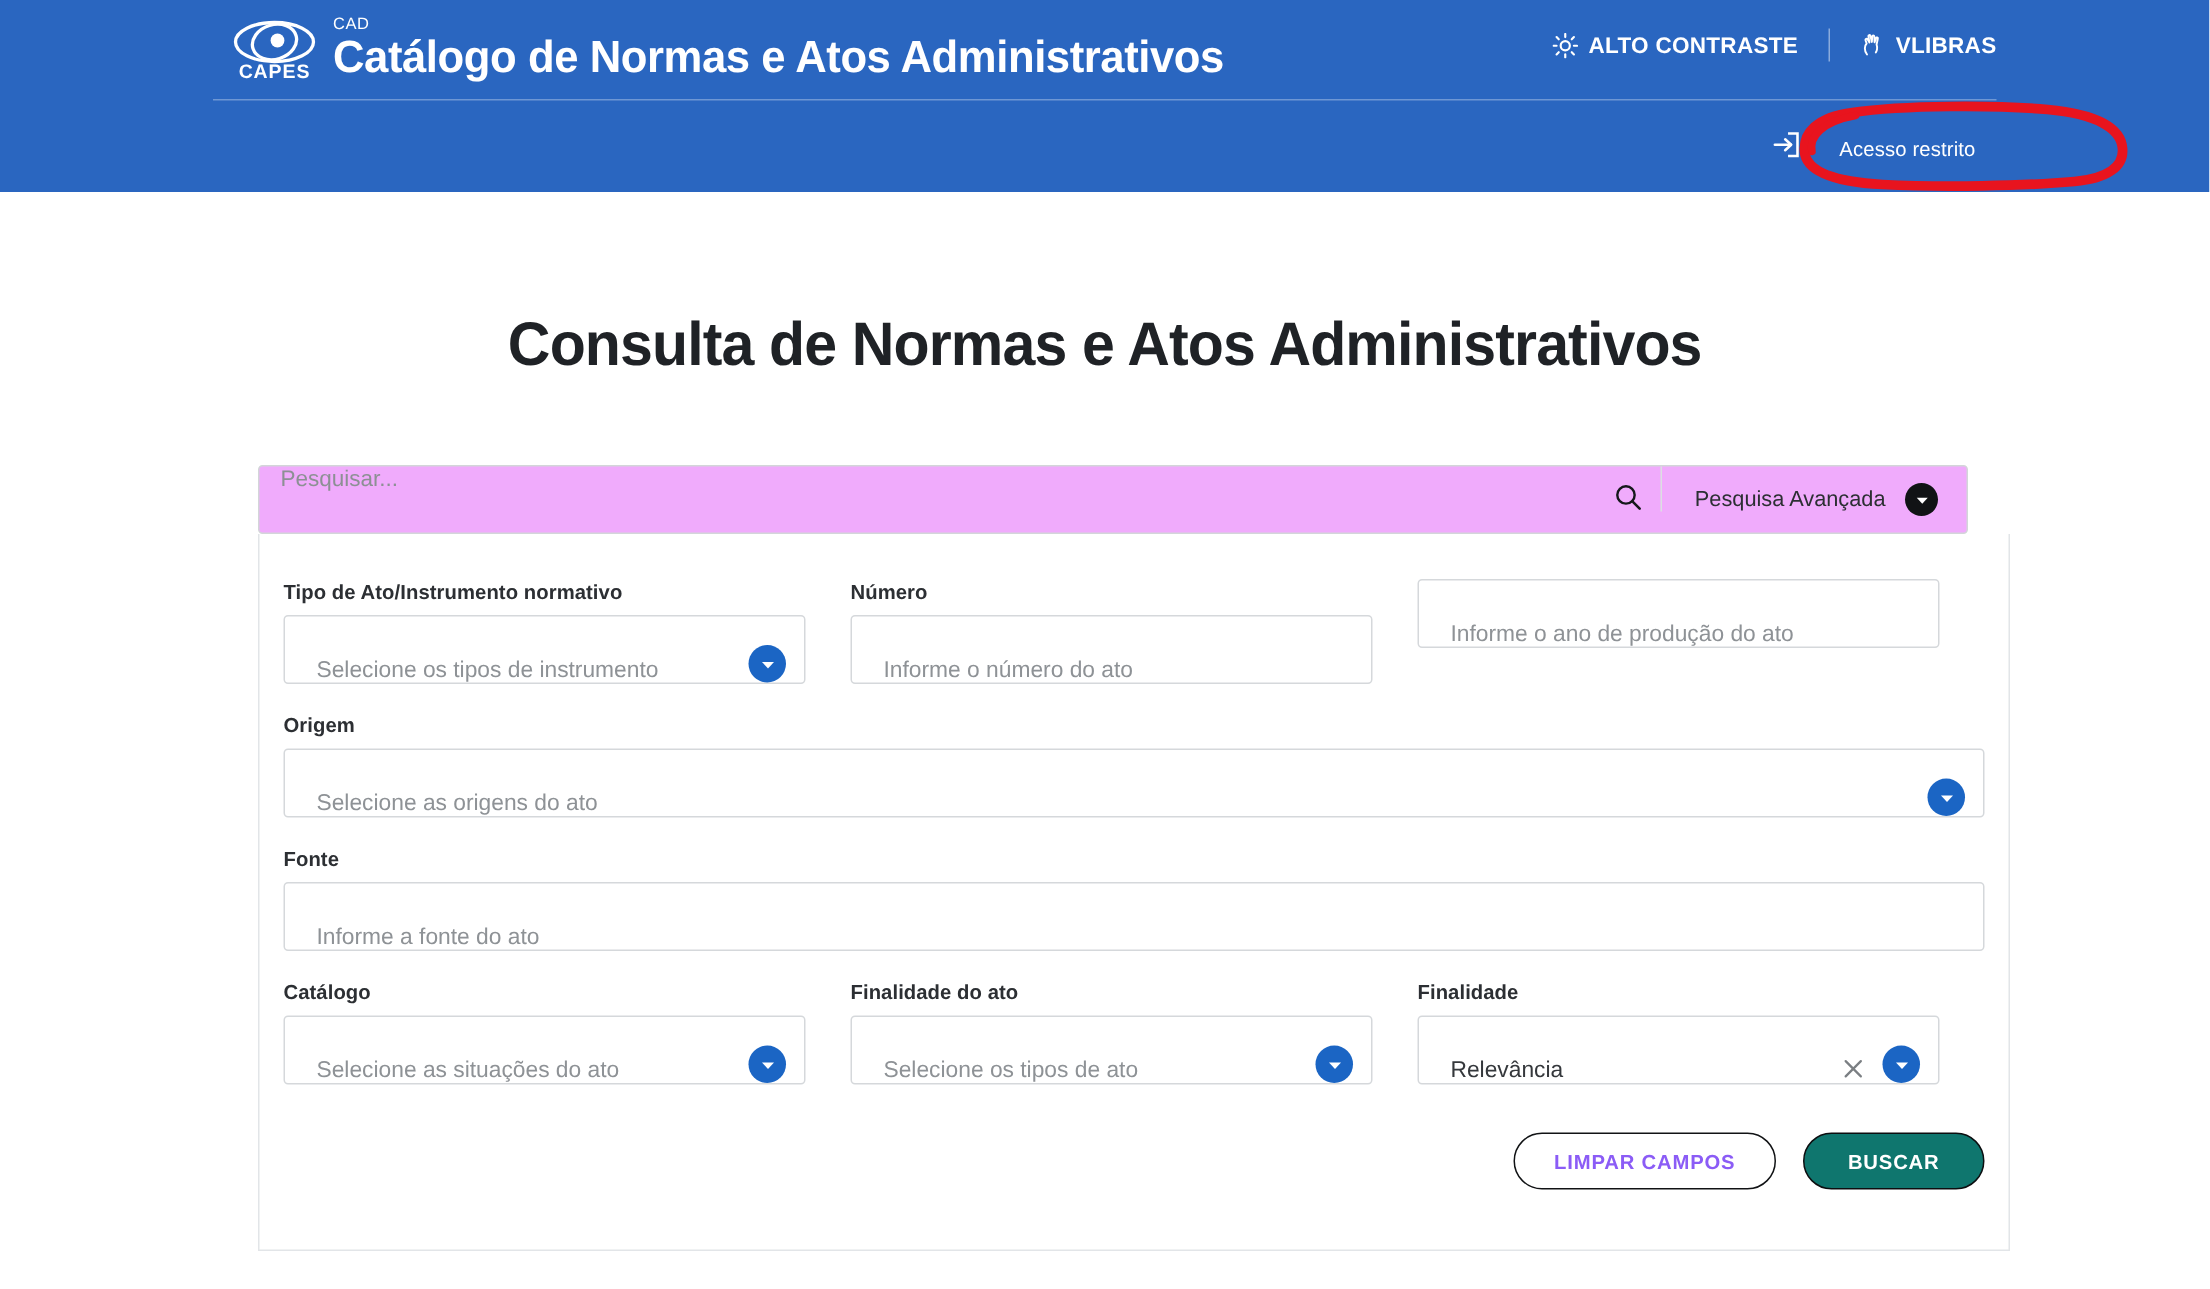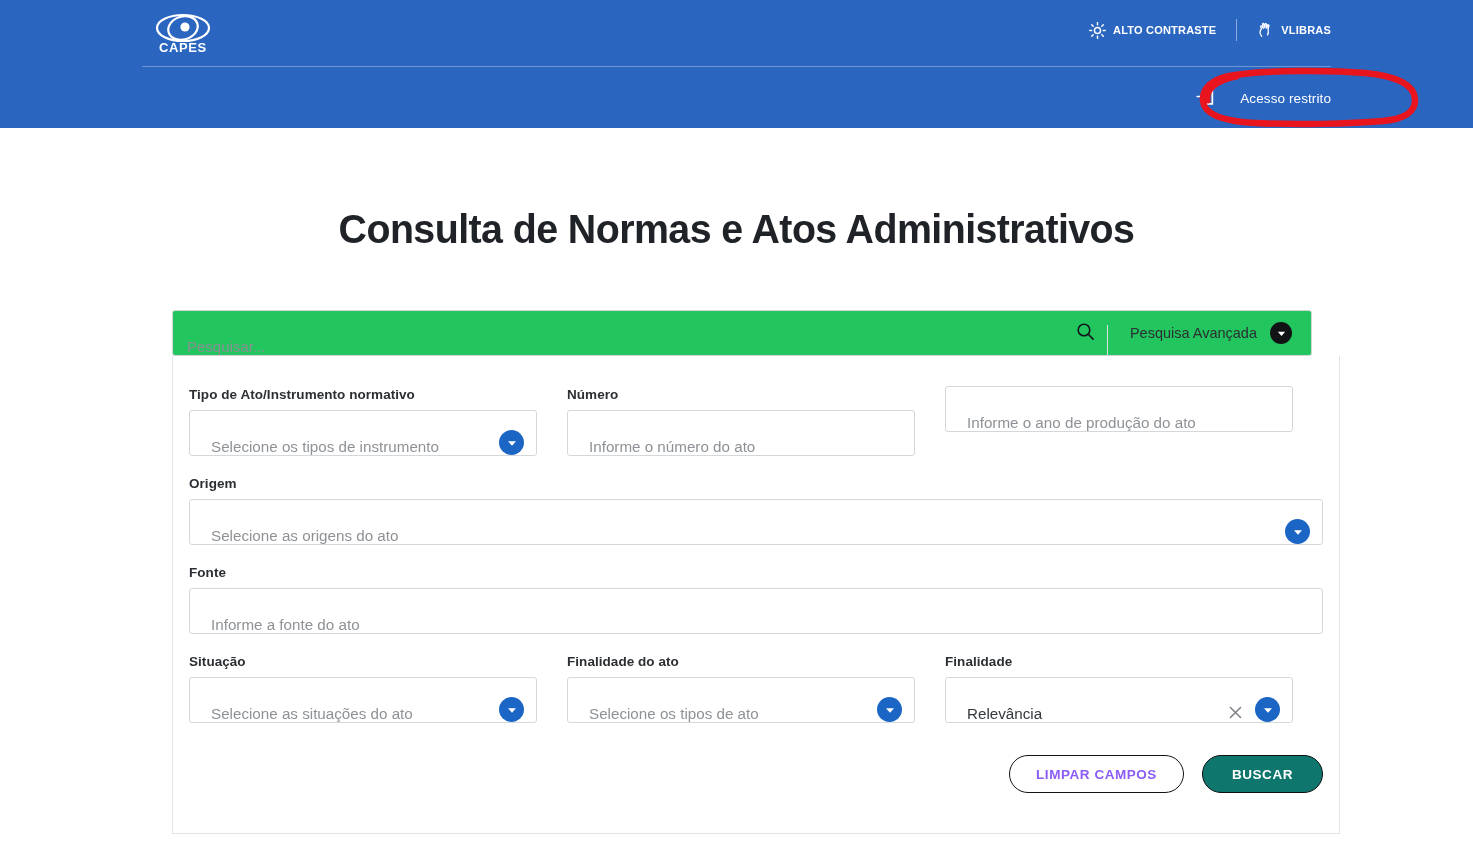--- a/index.html
+++ b/index.html
@@ -82,21 +82,21 @@
     top: 19px;
     display: flex;
     align-items: center;
     height: 22px;
   }
   .tool-btn {
     display: flex;
     align-items: center;
     gap: 7px;
     color: #ffffff;
-    font-size: 11px;
+    font-size: 15px;
     font-weight: 700;
     letter-spacing: .2px;
     cursor: pointer;
     white-space: nowrap;
   }
   .tool-sep {
     width: 1px;
     height: 22px;
     background: rgba(255,255,255,.45);
     margin: 0 20px;
@@ -108,21 +108,21 @@
     left: 142px;
     right: 142px;
     top: 66px;
     height: 1px;
     background: rgba(255,255,255,.32);
   }
 
   .access-row {
     position: absolute;
     top: 86px;
-    right: 142px;
+    right: 156px;
     display: flex;
     align-items: center;
     gap: 25px;
     cursor: pointer;
   }
   .access-label {
     color: #ffffff;
     font-size: 13.5px;
     letter-spacing: .1px;
     white-space: nowrap;
@@ -169,23 +169,23 @@
     letter-spacing: .05px;
   }
 
   
   .searchbar {
     position: relative;
     width: 1140px;
     height: 46px;
     border: 1px solid #d3d6d9;
     border-radius: 3px;
-    background: #22c55e;
-    display: flex;
-    align-items: flex-end;
+    background: #f0abfc;
+    display: flex;
+    align-items: flex-start;
   }
   .searchbar .sb-input {
     flex: 1 1 auto;
     border: 0;
     outline: none;
     font-size: 15px;
     color: #3a3d40;
     padding: 0 14px 0 14px;
     background: transparent;
     font-family: "Liberation Sans", sans-serif;
@@ -322,20 +322,24 @@
     <div class="header-top">
 
       <div class="brand">
         <div class="capes-logo">
           <svg width="62" height="48" viewBox="0 0 62 48" aria-hidden="true">
             <ellipse cx="31" cy="20" rx="26" ry="13" fill="none" stroke="#ffffff" stroke-width="2.2"></ellipse>
             <ellipse cx="31" cy="20" rx="15" ry="11.5" fill="none" stroke="#ffffff" stroke-width="2.2" transform="rotate(-17 31 20)"></ellipse>
             <circle cx="33" cy="19" r="4.6" fill="#ffffff"></circle>
             <text x="31" y="44" text-anchor="middle" fill="#ffffff" font-family="Liberation Sans, sans-serif" font-size="13" font-weight="700" letter-spacing="0.6">CAPES</text>
           </svg>
+        </div>
+        <div class="brand-text">
+          <div class="brand-sub">CAD</div>
+          <div class="brand-title">Catálogo de Normas e Atos Administrativos</div>
         </div>
       </div>
 
       <div class="header-tools">
         <div class="tool-btn">
           <span class="tool-ico">
             <svg width="17" height="17" viewBox="0 0 20 20" aria-hidden="true">
               <circle cx="10" cy="10" r="3.6" fill="none" stroke="#fff" stroke-width="1.7"></circle>
               <path d="M10 10 A3.6 3.6 0 0 1 10 3 Z" fill="#fff" opacity="0"></path>
               <g stroke="#fff" stroke-width="1.7" stroke-linecap="round">
@@ -464,21 +468,21 @@
         <div class="col-full">
           <div class="field-label">Fonte</div>
           <div class="control">
             <input class="ctl-text" type="text" value="" placeholder="Informe a fonte do ato" style="">
           </div>
         </div>
       </div>
 
       <div class="row">
         <div class="col-3">
-          <div class="field-label">Situação</div>
+          <div class="field-label">Catálogo</div>
           <div class="control">
             <span class="ctl-text">Selecione as situações do ato</span>
             <span class="chev-blue">
               <svg width="12" height="12" viewBox="0 0 12 12" aria-hidden="true">
                 <polygon points="2,4.3 10,4.3 6,8.7" fill="#ffffff"></polygon>
               </svg>
             </span>
           </div>
         </div>
 

